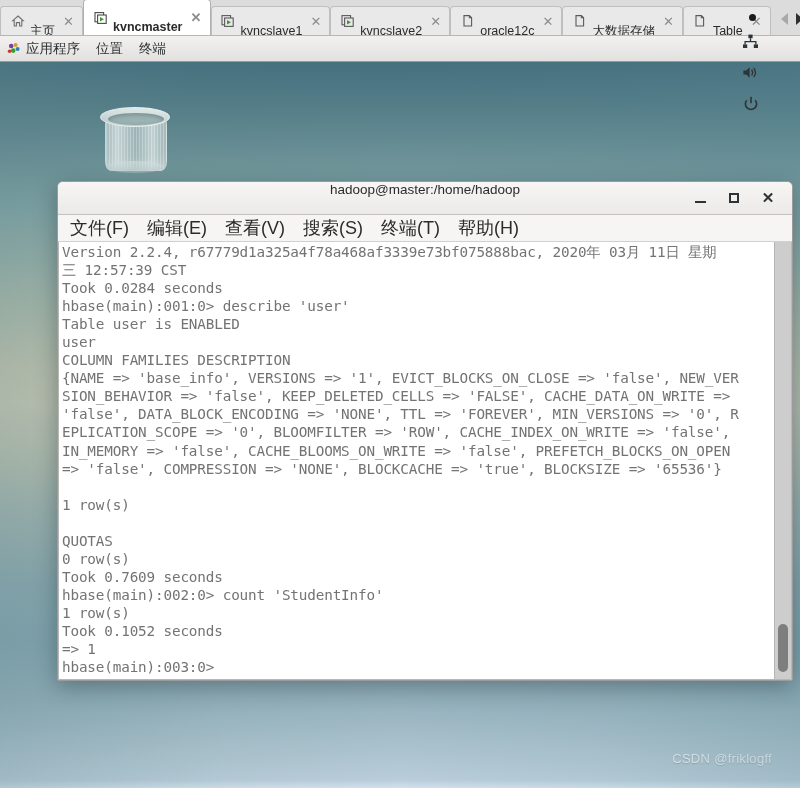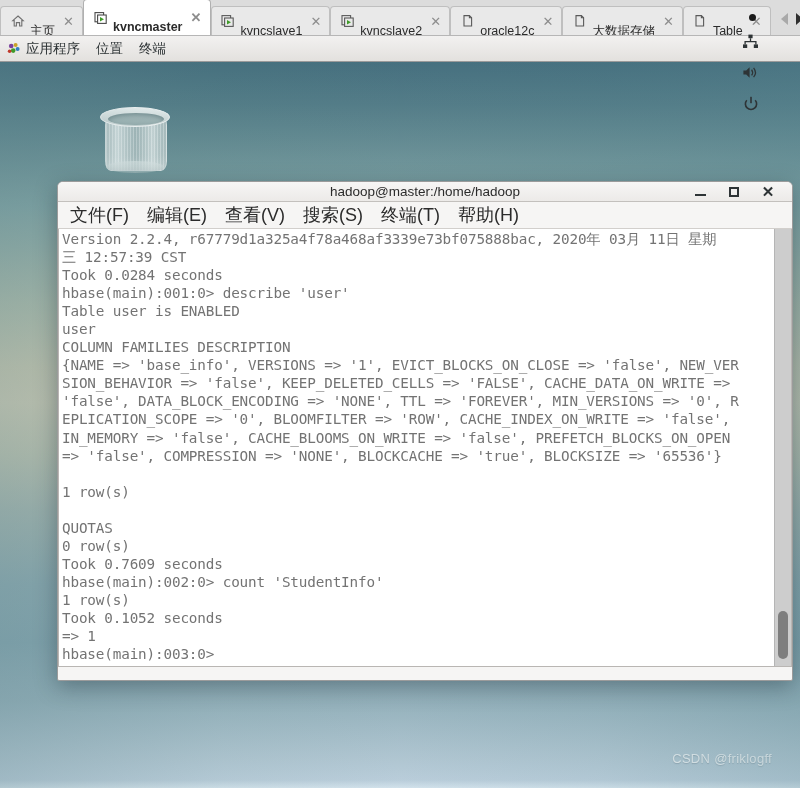--- a/index.html
+++ b/index.html
@@ -266,25 +266,24 @@
     width: 736px;
     height: 500px;
     background: #f6f5f4;
     border: 1px solid #9b9b9b;
     border-radius: 6px 6px 2px 2px;
     box-shadow: 0 6px 22px rgba(20,40,50,0.38);
     box-sizing: border-box;
     overflow: hidden;
   }
   .term-titlebar {
-    height: 20px;
+    height: 33px;
     background: linear-gradient(to bottom, #f7f6f5, #eceae8);
     border-bottom: 1px solid #c3c0bd;
     display: flex;
-    align-items: center;
     position: relative;
     box-sizing: border-box;
   }
   .term-title {
     position: absolute;
     left: 0; right: 0;
     text-align: center;
     font-size: 13.5px;
     color: #2b2b2b;
     font-family: "Liberation Sans", sans-serif;

